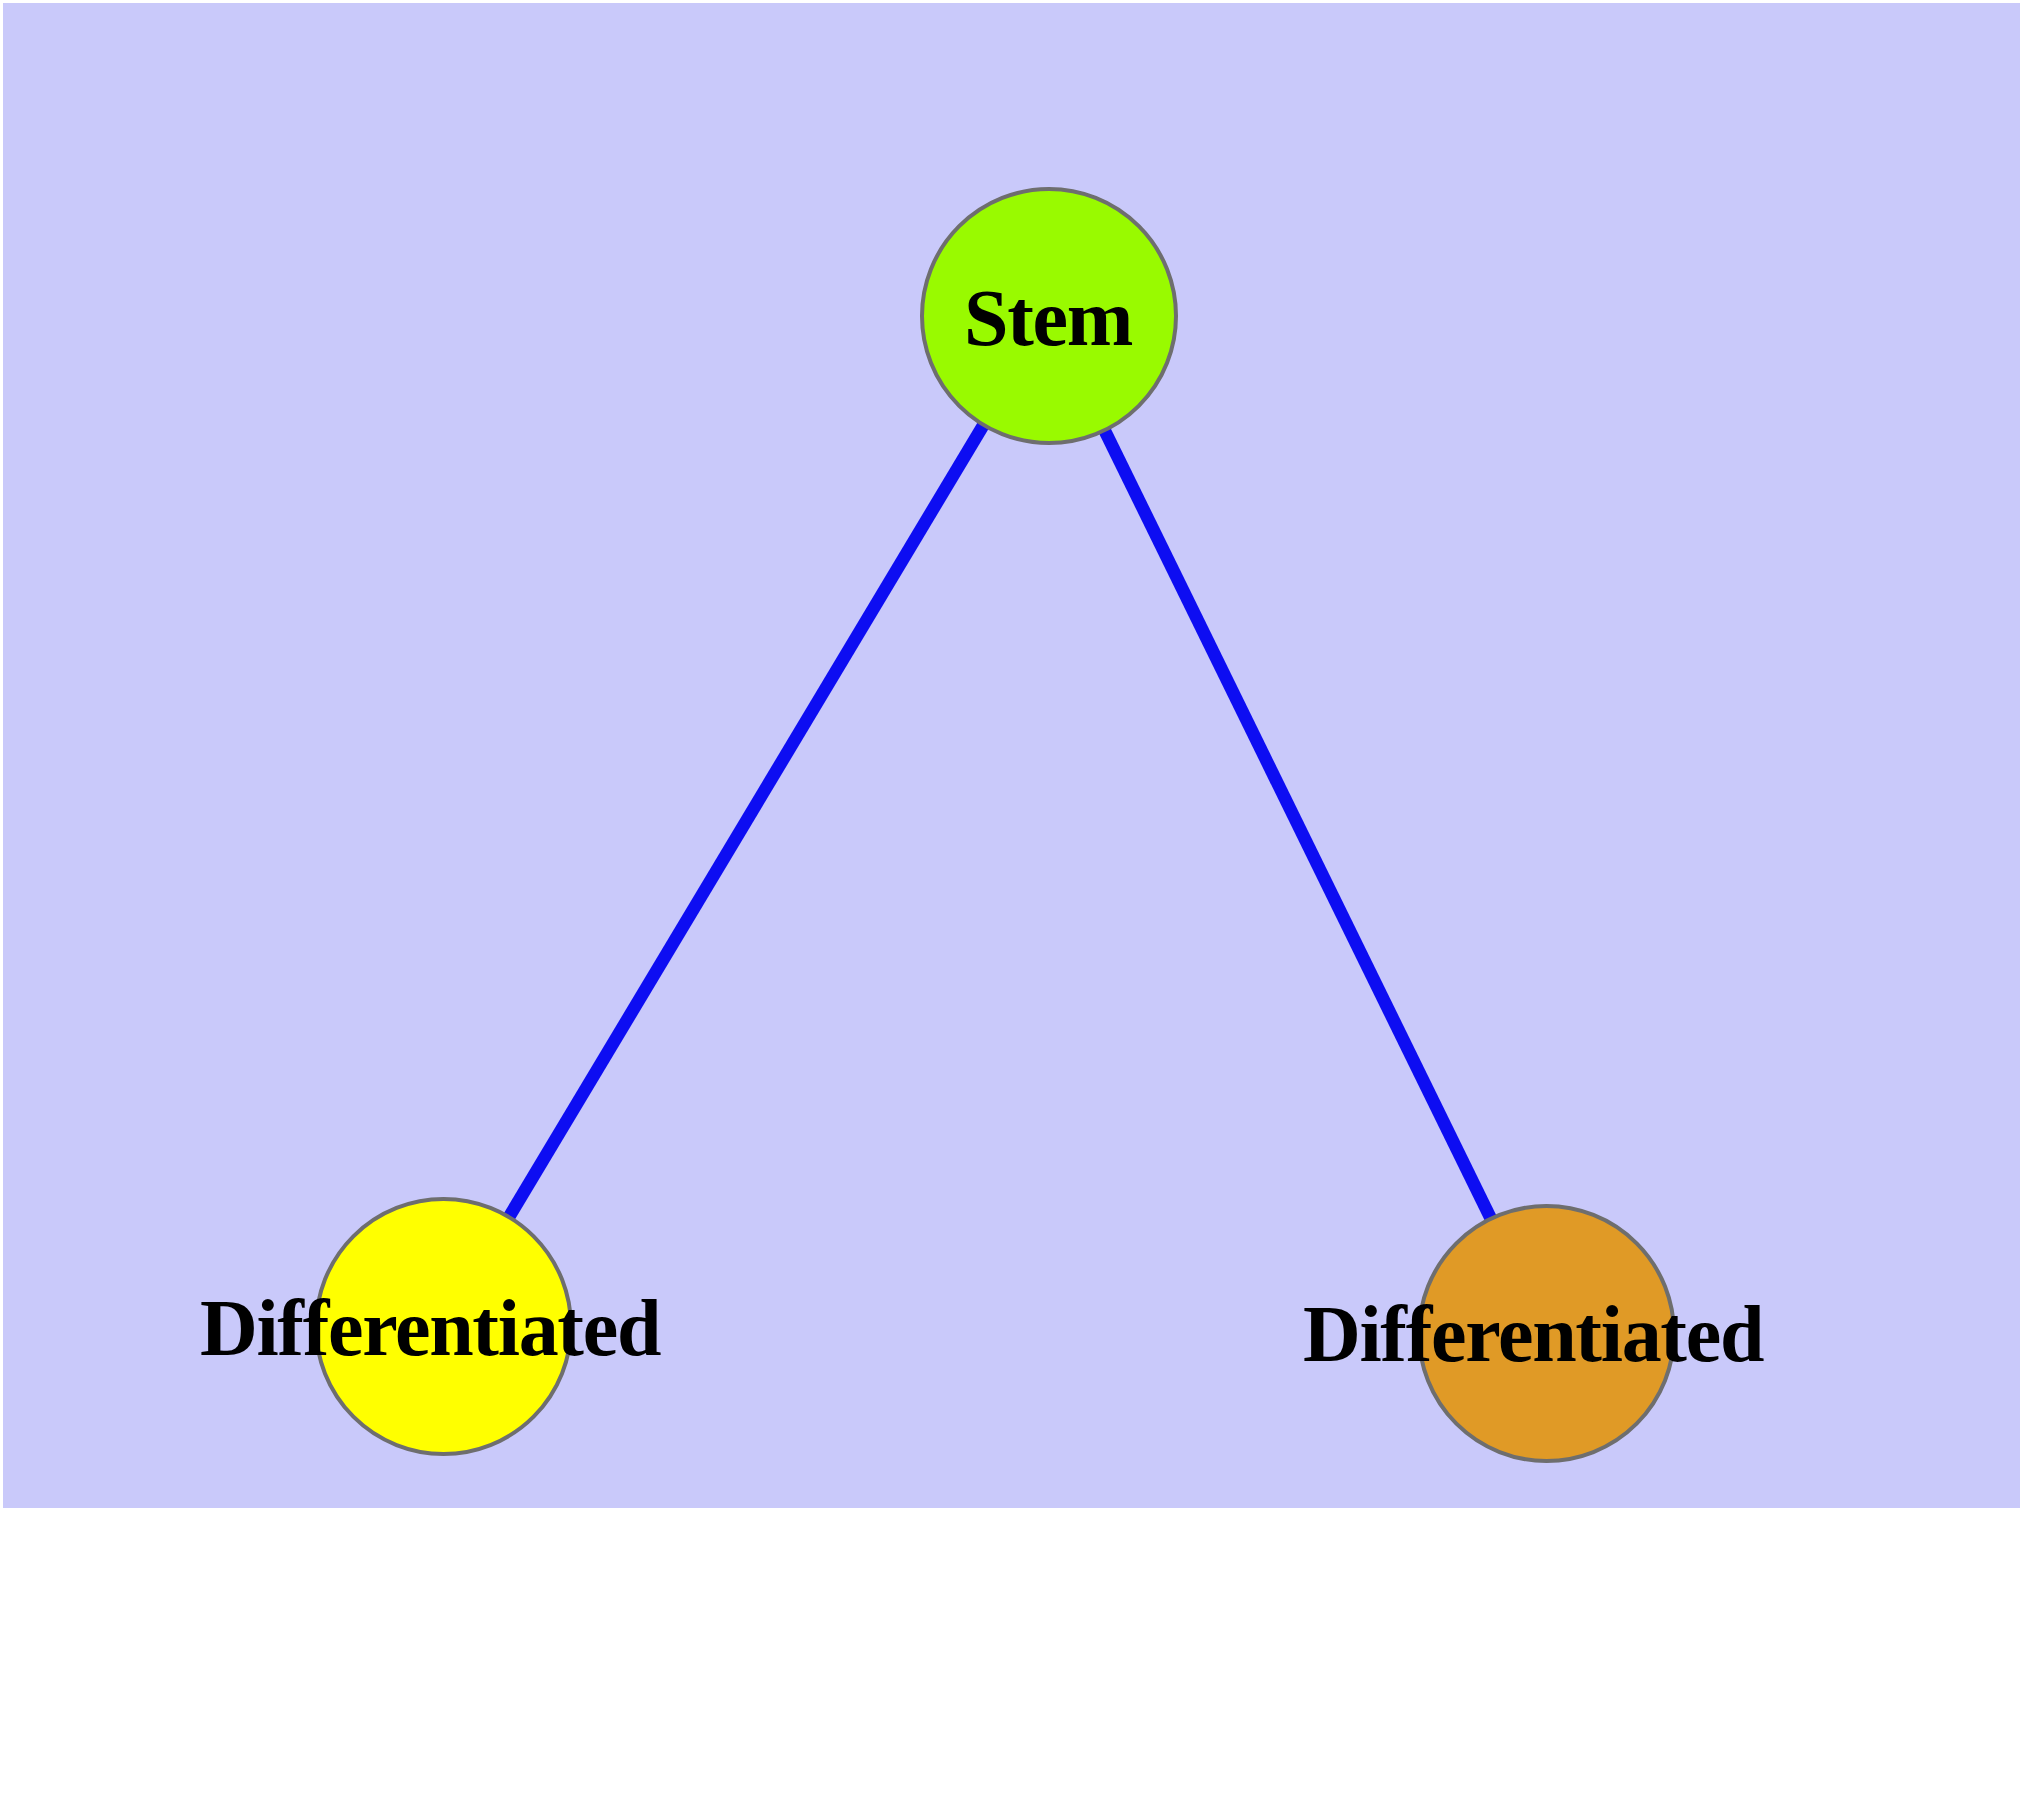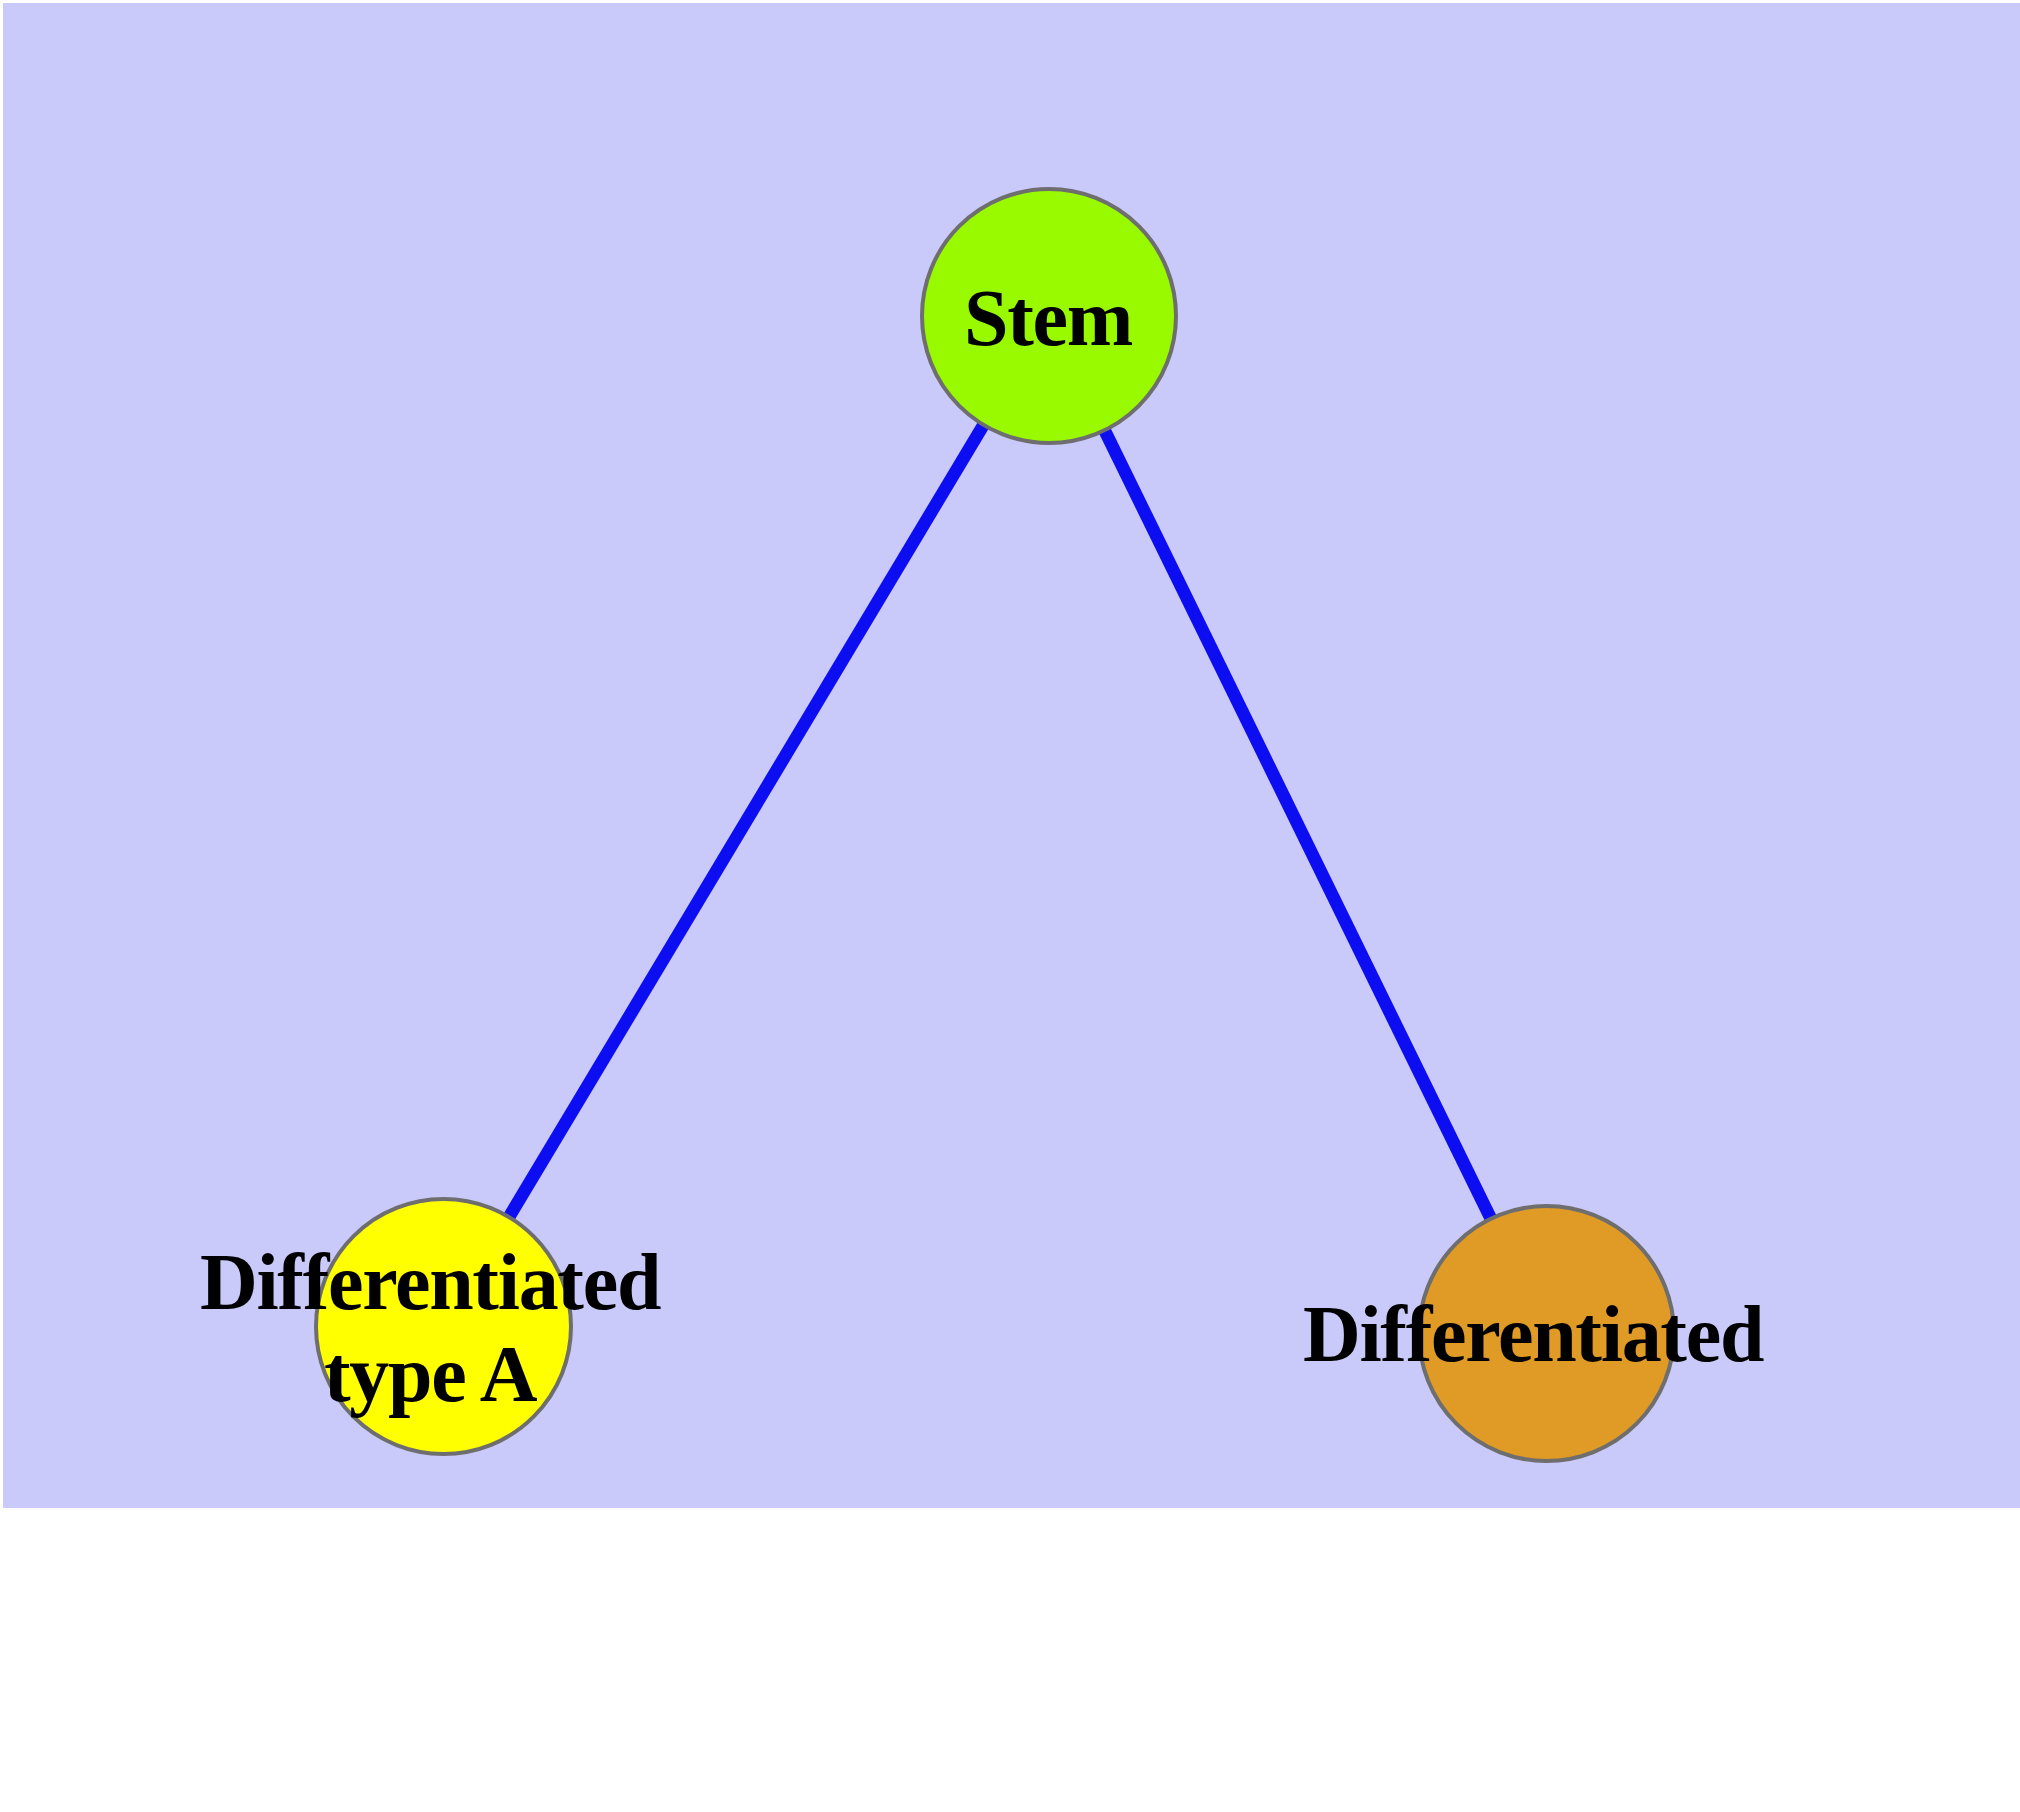--- a/index.html
+++ b/index.html
@@ -71,21 +71,20 @@
   <div class="node node-stem" style="background: rgb(153, 250, 0); border-color: rgb(110, 110, 110);"></div>
 
   <div class="node node-type-a" style="background: rgb(255, 255, 0); border-color: rgb(110, 110, 110);"></div>
 
   <div class="node node-type-b" style="background: rgb(224, 154, 38); border-color: rgb(110, 110, 110);"></div>
 
   <div class="label label-stem" style="color: rgb(0, 0, 0);">Stem</div>
 
   <div class="label label-type-a" style="color: rgb(0, 0, 0);">
     <div>Differentiated</div>
-    <div>type A</div>
   </div>
 
   <div class="label label-type-b" style="color: rgb(0, 0, 0);">
     <div>Differentiated</div>
   </div>
 
   <div class="hairline-top" style="background: rgb(255, 255, 255);"></div>
   <div class="hairline-left" style="background: rgb(255, 255, 255);"></div>
 
 </div>

